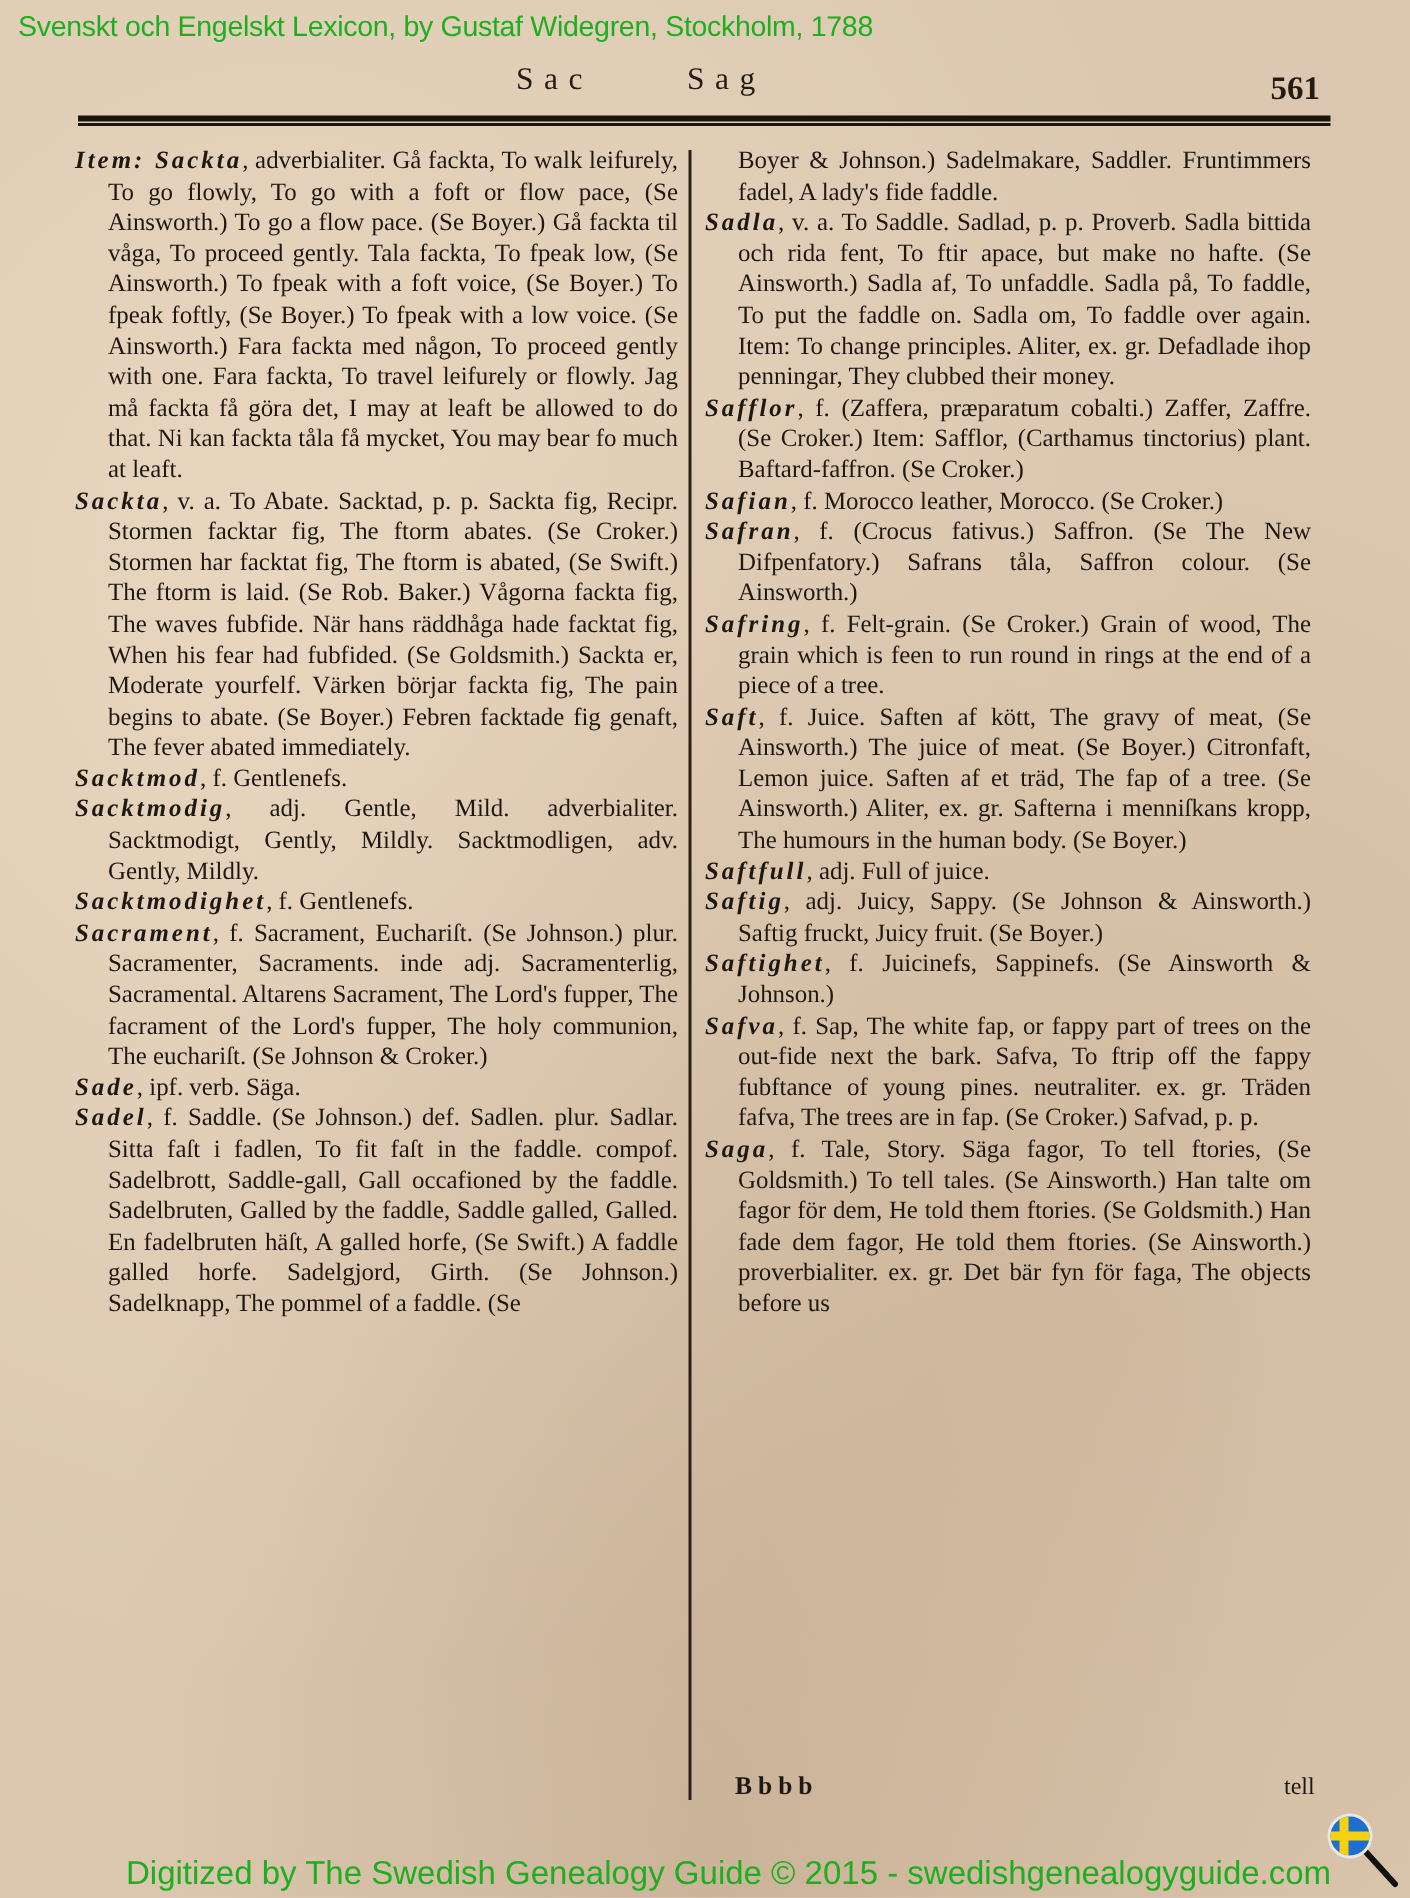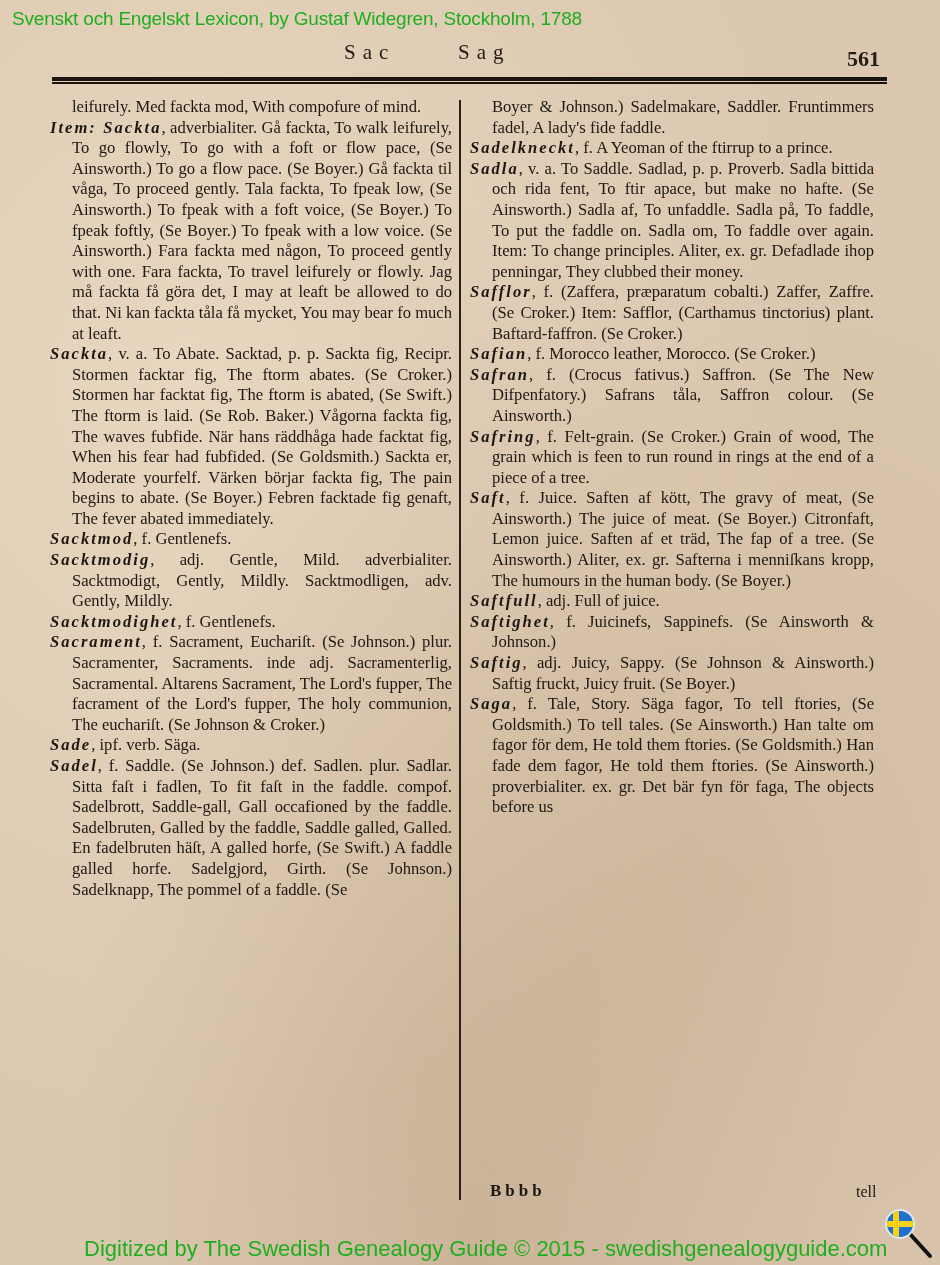--- a/index.html
+++ b/index.html
@@ -72,43 +72,42 @@
 <div class="banner-title">Svenskt och Engelskt Lexicon, by Gustaf Widegren, Stockholm, 1788</div>
 
 <div class="running-head">
   <span class="rh-left">Sac</span>
   <span class="rh-right">Sag</span>
   <span class="page-number">561</span>
 </div>
 <div class="head-rule"></div>
 
 <div class="column col-left" id="col-left">
-    <p class="entry cont"><span>leifurely. Med fackta mod, With compofure of mind.</span></p>
     <p class="entry"><span class="hw">Item: Sackta</span><span>, adverbialiter. Gå fackta, To walk leifurely, To go flowly, To go with a foft or flow pace, (Se Ainsworth.) To go a flow pace. (Se Boyer.) Gå fackta til våga, To proceed gently. Tala fackta, To fpeak low, (Se Ainsworth.) To fpeak with a foft voice, (Se Boyer.) To fpeak foftly, (Se Boyer.) To fpeak with a low voice. (Se Ainsworth.) Fara fackta med någon, To proceed gently with one. Fara fackta, To travel leifurely or flowly. Jag må fackta få göra det, I may at leaft be allowed to do that. Ni kan fackta tåla få mycket, You may bear fo much at leaft.</span></p>
     <p class="entry"><span class="hw">Sackta</span><span>, v. a. To Abate. Sacktad, p. p. Sackta fig, Recipr. Stormen facktar fig, The ftorm abates. (Se Croker.) Stormen har facktat fig, The ftorm is abated, (Se Swift.) The ftorm is laid. (Se Rob. Baker.) Vågorna fackta fig, The waves fubfide. När hans räddhåga hade facktat fig, When his fear had fubfided. (Se Goldsmith.) Sackta er, Moderate yourfelf. Värken börjar fackta fig, The pain begins to abate. (Se Boyer.) Febren facktade fig genaft, The fever abated immediately.</span></p>
     <p class="entry"><span class="hw">Sacktmod</span><span>, f. Gentlenefs.</span></p>
     <p class="entry"><span class="hw">Sacktmodig</span><span>, adj. Gentle, Mild. adverbialiter. Sacktmodigt, Gently, Mildly. Sacktmodligen, adv. Gently, Mildly.</span></p>
     <p class="entry"><span class="hw">Sacktmodighet</span><span>, f. Gentlenefs.</span></p>
     <p class="entry"><span class="hw">Sacrament</span><span>, f. Sacrament, Euchariſt. (Se Johnson.) plur. Sacramenter, Sacraments. inde adj. Sacramenterlig, Sacramental. Altarens Sacrament, The Lord's fupper, The facrament of the Lord's fupper, The holy communion, The euchariſt. (Se Johnson &amp; Croker.)</span></p>
     <p class="entry"><span class="hw">Sade</span><span>, ipf. verb. Säga.</span></p>
     <p class="entry"><span class="hw">Sadel</span><span>, f. Saddle. (Se Johnson.) def. Sadlen. plur. Sadlar. Sitta faſt i fadlen, To fit faſt in the faddle. compof. Sadelbrott, Saddle-gall, Gall occafioned by the faddle. Sadelbruten, Galled by the faddle, Saddle galled, Galled. En fadelbruten häſt, A galled horfe, (Se Swift.) A faddle galled horfe. Sadelgjord, Girth. (Se Johnson.) Sadelknapp, The pommel of a faddle. (Se</span></p>
   </div>
 <div class="col-divider"></div>
 <div class="column col-right" id="col-right">
     <p class="entry cont"><span>Boyer &amp; Johnson.) Sadelmakare, Saddler. Fruntimmers fadel, A lady's fide faddle.</span></p>
-    <p class="entry"><span class="hw">Sadelkneckt</span><span>, f. A Yeoman of the ftirrup to a prince.</span></p>
     <p class="entry"><span class="hw">Sadla</span><span>, v. a. To Saddle. Sadlad, p. p. Proverb. Sadla bittida och rida fent, To ftir apace, but make no hafte. (Se Ainsworth.) Sadla af, To unfaddle. Sadla på, To faddle, To put the faddle on. Sadla om, To faddle over again. Item: To change principles. Aliter, ex. gr. Defadlade ihop penningar, They clubbed their money.</span></p>
     <p class="entry"><span class="hw">Safflor</span><span>, f. (Zaffera, præparatum cobalti.) Zaffer, Zaffre. (Se Croker.) Item: Safflor, (Carthamus tinctorius) plant. Baftard-faffron. (Se Croker.)</span></p>
     <p class="entry"><span class="hw">Safian</span><span>, f. Morocco leather, Morocco. (Se Croker.)</span></p>
     <p class="entry"><span class="hw">Safran</span><span>, f. (Crocus fativus.) Saffron. (Se The New Difpenfatory.) Safrans tåla, Saffron colour. (Se Ainsworth.)</span></p>
     <p class="entry"><span class="hw">Safring</span><span>, f. Felt-grain. (Se Croker.) Grain of wood, The grain which is feen to run round in rings at the end of a piece of a tree.</span></p>
     <p class="entry"><span class="hw">Saft</span><span>, f. Juice. Saften af kött, The gravy of meat, (Se Ainsworth.) The juice of meat. (Se Boyer.) Citronfaft, Lemon juice. Saften af et träd, The fap of a tree. (Se Ainsworth.) Aliter, ex. gr. Safterna i menniſkans kropp, The humours in the human body. (Se Boyer.)</span></p>
     <p class="entry"><span class="hw">Saftfull</span><span>, adj. Full of juice.</span></p>
+    <p class="entry"><span class="hw">Saftig</span><span>, adj. Juicy, Sappy. (Se Johnson &amp; Ainsworth.) Saftig fruckt, Juicy fruit. (Se Boyer.)</span></p>
     <p class="entry"><span class="hw">Saftighet</span><span>, f. Juicinefs, Sappinefs. (Se Ainsworth &amp; Johnson.)</span></p>
-    <p class="entry"><span class="hw">Saftig</span><span>, adj. Juicy, Sappy. (Se Johnson &amp; Ainsworth.) Saftig fruckt, Juicy fruit. (Se Boyer.)</span></p>
+    <p class="entry"><span class="hw">Safva</span><span>, f. Sap, The white fap, or fappy part of trees on the out-fide next the bark. Safva, To ftrip off the fappy fubftance of young pines. neutraliter. ex. gr. Träden fafva, The trees are in fap. (Se Croker.) Safvad, p. p.</span></p>
     <p class="entry"><span class="hw">Saga</span><span>, f. Tale, Story. Säga fagor, To tell ftories, (Se Goldsmith.) To tell tales. (Se Ainsworth.) Han talte om fagor för dem, He told them ftories. (Se Goldsmith.) Han fade dem fagor, He told them ftories. (Se Ainsworth.) proverbialiter. ex. gr. Det bär fyn för faga, The objects before us</span></p>
   </div>
 
 <div class="sig">Bbbb</div>
 <div class="catchword">tell</div>
 
 <div class="footer-credit">Digitized by The Swedish Genealogy Guide © 2015 - swedishgenealogyguide.com</div>
 
 <div class="logo">
   <svg width="50" height="52" viewBox="0 0 50 52">

